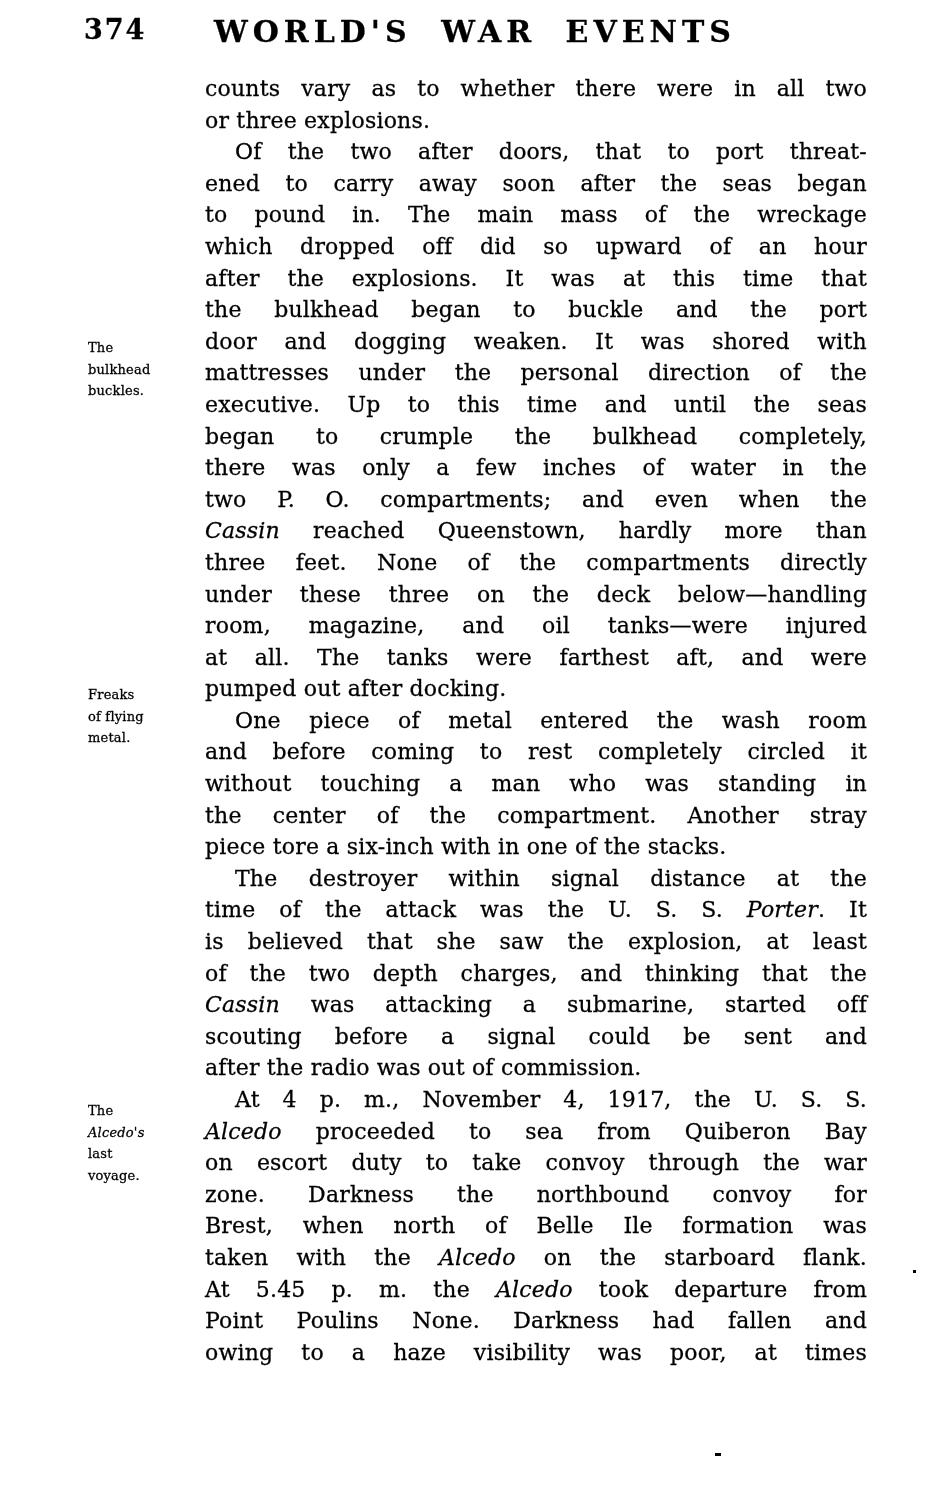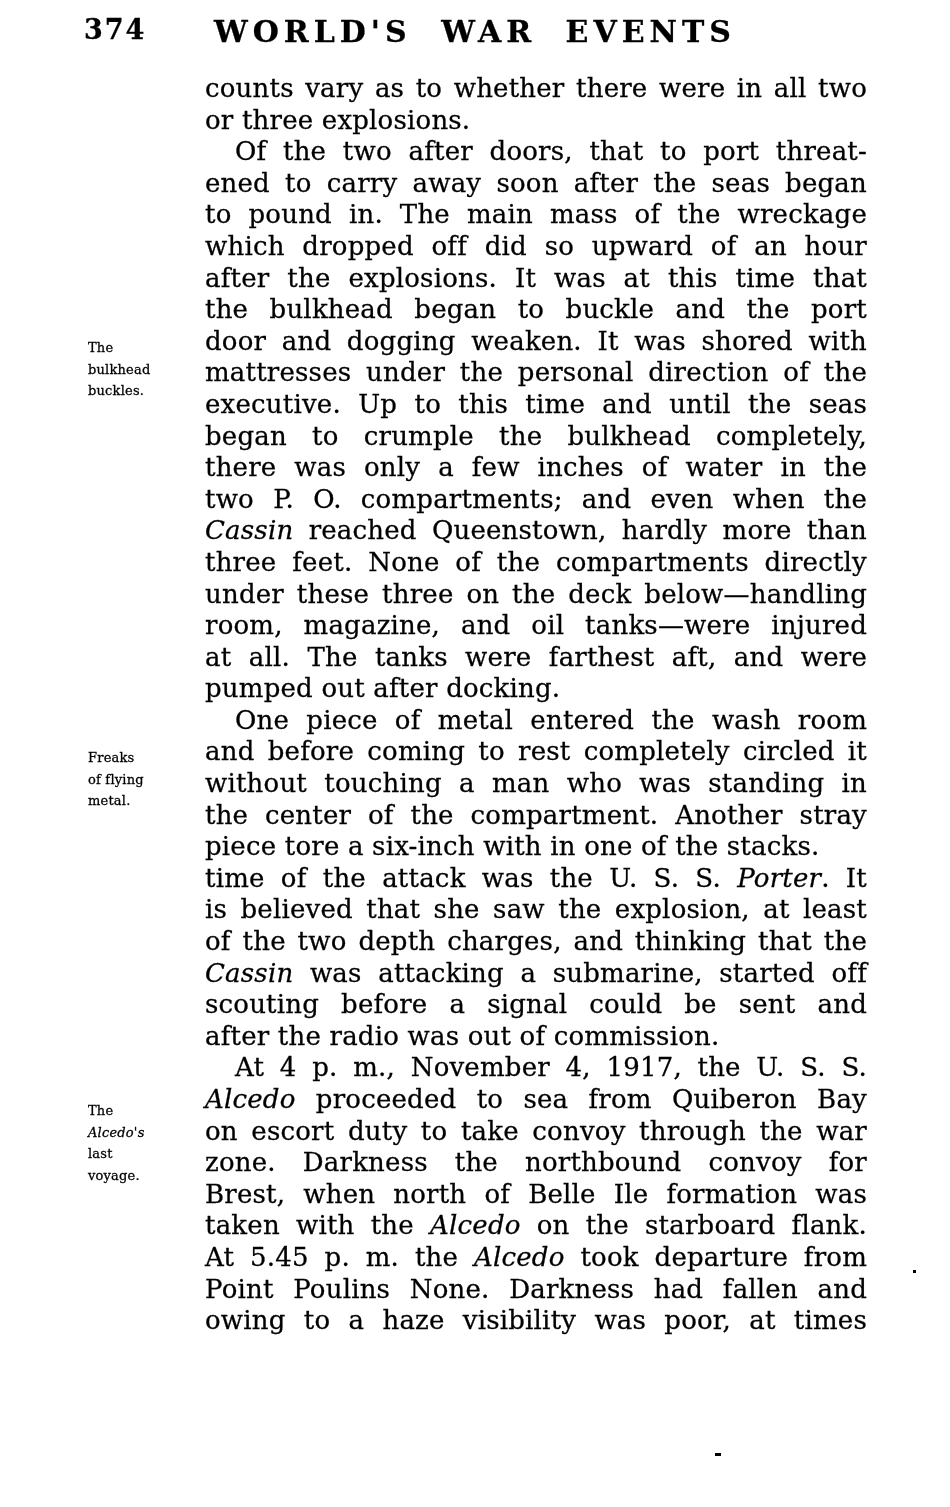--- a/index.html
+++ b/index.html
@@ -38,21 +38,21 @@
   
   .body-col {
     position: absolute;
     left: 205px;
     top: 73px;
     width: 662px;
   }
   .bl {
     height: 31.6px;
     line-height: 31.6px;
-    font-size: 26px;
+    font-size: 22px;
     letter-spacing: 0.2px;
     white-space: nowrap;
     text-align: left;
   }
   .bl.j {
     white-space: normal;
     text-align: justify;
     text-align-last: justify;
   }
   .bl.ind { padding-left: 30px; }
@@ -75,21 +75,21 @@
 
 <div class="page">
   <span class="pagenum">374</span>
   <div class="running-title">WORLD'S WAR EVENTS</div>
   <div id="notes-layer">
       <div class="note" style="top: 337px;">
         <div><span>The</span></div>
         <div><span>bulkhead</span></div>
         <div><span>buckles.</span></div>
       </div>
-      <div class="note" style="top: 747px;">
+      <div class="note" style="top: 684px;">
         <div><span>Freaks</span></div>
         <div><span>of flying</span></div>
         <div><span>metal.</span></div>
       </div>
       <div class="note" style="top: 1100px;">
         <div><span>The</span></div>
         <div><i>Alcedo's</i></div>
         <div><span>last</span></div>
         <div><span>voyage.</span></div>
       </div>
@@ -113,20 +113,21 @@
       <div class="bl j"><span>three feet.  None of the compartments directly</span></div>
       <div class="bl j"><span>under these three on the deck below—handling</span></div>
       <div class="bl j"><span>room, magazine, and oil tanks—were injured</span></div>
       <div class="bl j"><span>at all.  The tanks were farthest aft, and were</span></div>
       <div class="bl"><span>pumped out after docking.</span></div>
       <div class="bl j ind"><span>One piece of metal entered the wash room</span></div>
       <div class="bl j"><span>and before coming to rest completely circled it</span></div>
       <div class="bl j"><span>without touching a man who was standing in</span></div>
       <div class="bl j"><span>the center of the compartment.  Another stray</span></div>
       <div class="bl"><span>piece tore a six-inch with in one of the stacks.</span></div>
+      <div class="bl j ind"><span>The destroyer within signal distance at the</span></div>
       <div class="bl j"><span>time of the attack was the U. S. S. </span><i>Porter</i><span>.  It</span></div>
       <div class="bl j"><span>is believed that she saw the explosion, at least</span></div>
       <div class="bl j"><span>of the two depth charges, and thinking that the</span></div>
       <div class="bl j"><i>Cassin</i><span> was attacking a submarine, started off</span></div>
       <div class="bl j"><span>scouting before a signal could be sent and</span></div>
       <div class="bl"><span>after the radio was out of commission.</span></div>
       <div class="bl j ind"><span>At 4 p. m., November 4, 1917, the U. S. S.</span></div>
       <div class="bl j"><i>Alcedo</i><span> proceeded to sea from Quiberon Bay</span></div>
       <div class="bl j"><span>on escort duty to take convoy through the war</span></div>
       <div class="bl j"><span>zone.  Darkness the northbound convoy for</span></div>

